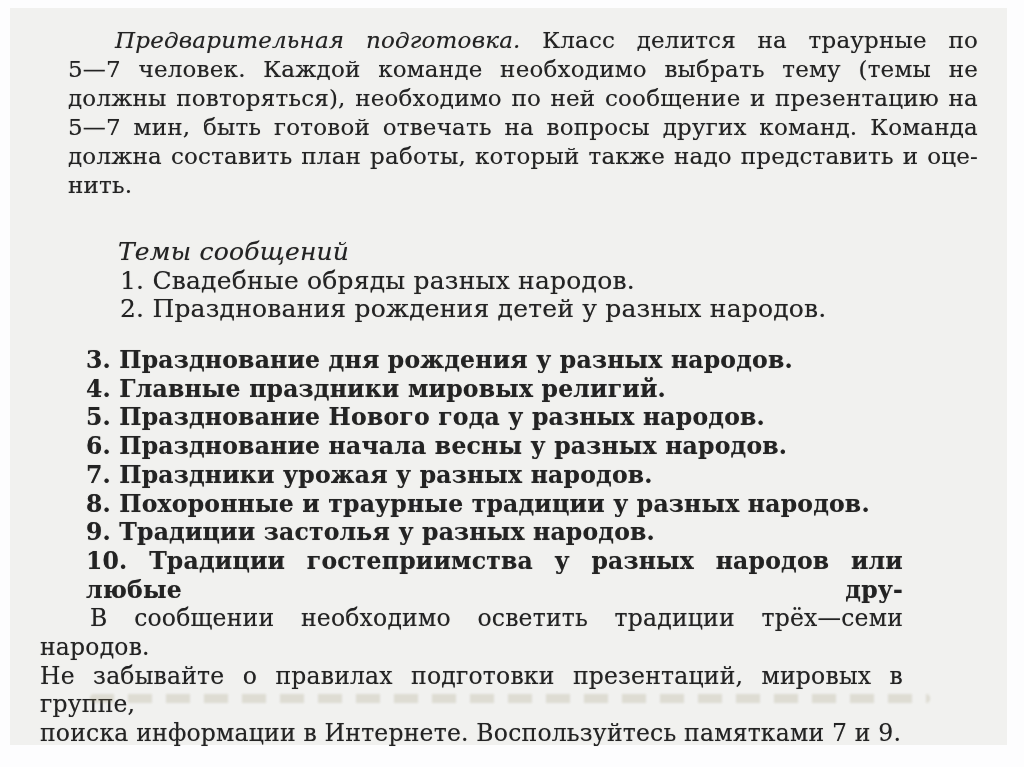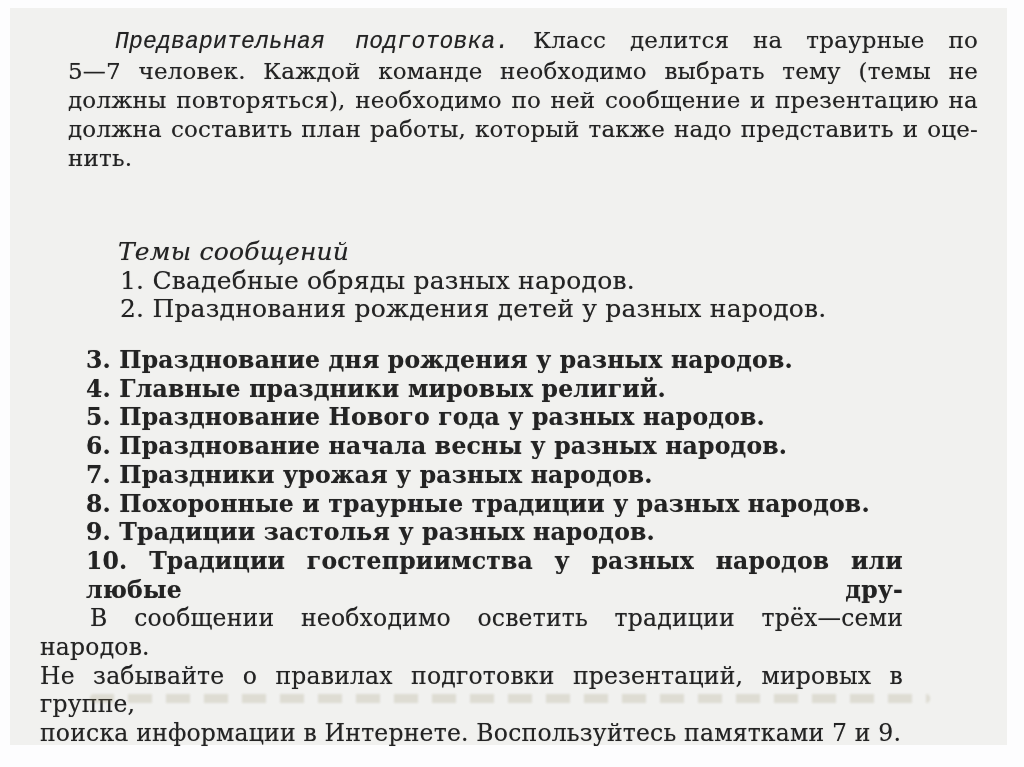--- a/index.html
+++ b/index.html
@@ -17,21 +17,21 @@
   .block { position:absolute; letter-spacing:0.2px;
            text-shadow:0 0 0.7px rgba(40,40,40,0.5); }
   .intro  { left:58px; top:18px;  width:910px; font-size:23px; line-height:29px; }
   .topics { left:58px; top:230px; width:910px; font-size:25px; line-height:28.5px; }
   .list2  { left:30px; top:338px; width:863px; font-size:23.5px; line-height:28.7px; }
 
   .ln { white-space:normal; }
   .jl { text-align:justify; text-align-last:justify; }
   .indent1 { text-indent:47px; }
   .ind2    { text-indent:50px; }
-  .lead    { font-style:italic;font-family:Liberation Mono, monospace; }
+  .lead    { font-style:italic; }
   .head    { font-style:italic; padding-left:50px; }
   .li2     { padding-left:52px; }
   .li3     { padding-left:46px;font-weight:bold; }
 
   .ghost {
     position:absolute; left:80px; top:686px; width:840px; height:9px;
     background:repeating-linear-gradient(90deg,
       rgba(150,140,100,0.20) 0px 24px, rgba(0,0,0,0) 24px 38px);
     filter:blur(1.2px);
     border-radius:4px;
@@ -39,20 +39,21 @@
 </style>
 </head>
 <body>
 
 <div class="scan">
 
   <div class="block intro">
     <div class="ln jl indent1"><span class="lead">Предварительная подготовка.</span><span> Класс делится на траурные по</span></div>
     <div class="ln jl">5—7 человек. Каждой команде необходимо выбрать тему (темы не</div>
     <div class="ln jl">должны повторяться), необходимо по ней сообщение и презентацию на</div>
+    <div class="ln jl">5—7 мин, быть готовой отвечать на вопросы других команд. Команда</div>
     <div class="ln jl">должна составить план работы, который также надо представить и оце-</div>
     <div class="ln">нить.</div>
   </div>
 
   <div class="block topics">
     <div class="ln head">Темы сообщений</div>
     <div class="ln li2">1. Свадебные обряды разных народов.</div>
     <div class="ln li2">2. Празднования рождения детей у разных народов.</div>
   </div>
 

